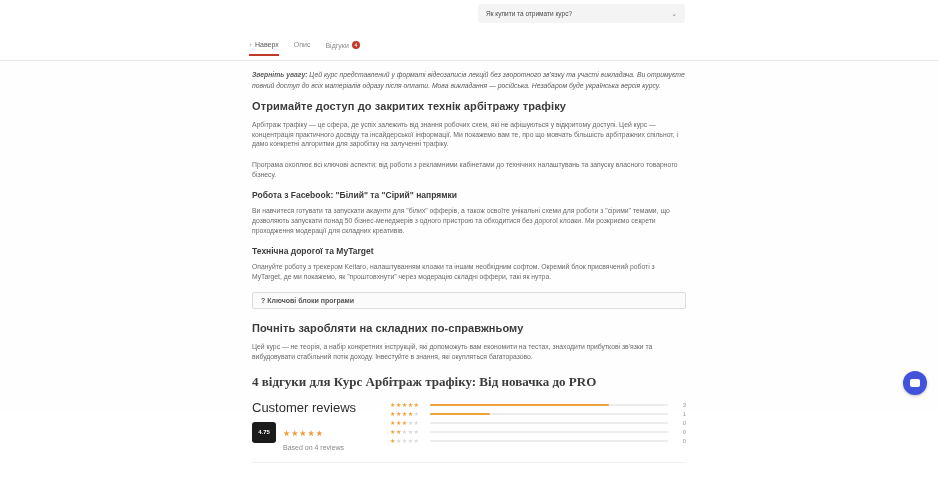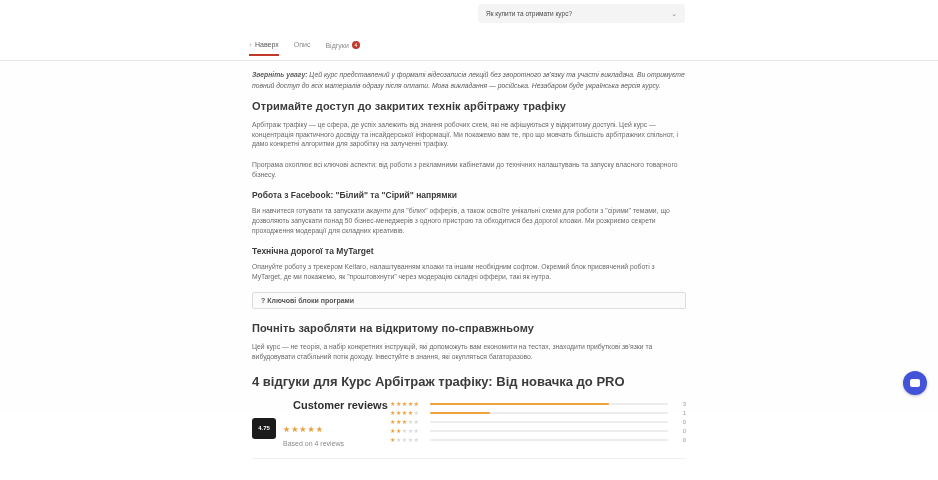--- a/index.html
+++ b/index.html
@@ -26,24 +26,24 @@
   .notice { font-size:6.8px; font-style:italic; line-height:1.55; color:#5b5b5b; margin-bottom:9px; }
   .notice b { font-weight:bold; }
   .h2 { font-size:11px; font-weight:bold; color:#3b3b3b; margin:4px 0 8px; letter-spacing:.1px; }
   .h3 { font-size:8.5px; font-weight:bold; color:#3b3b3b; margin:2px 0 6px; }
   .para { font-size:6.8px; line-height:1.42; color:#6a6a6a; margin-bottom:11px; }
   .accordion { border:1px solid #ddd; background:#fbfbfb; border-radius:2px; height:17px;
     display:flex; align-items:center; padding:0 8px; font-size:7px; color:#555; font-weight:bold;
     margin:2px 0 13px; cursor:pointer; }
 
   
-  .reviews-title { font-size:13px; font-weight:bold; color:#3b3b3b; margin:12px 0 10px; }
+  .reviews-title { font-size:13px; font-weight:bold; color:#3b3b3b; margin:12px 0 10px;font-family:Liberation Serif, serif; }
   .summary { display:flex; }
   .summary-left { width:138px; }
-  .cr-heading { font-size:11px; font-weight:bold; color:#2f2f2f; margin-bottom:7px;margin-left:41px; }
+  .cr-heading { font-size:13px; font-weight:normal; color:#2f2f2f; margin-bottom:7px; }
   .avg-row { display:flex; align-items:flex-start; gap:7px; }
   .avg-box { width:24px; height:21px; background:var(--rating-black,#1b1b1b); color:#fff;
     border-radius:3px; display:flex; align-items:center; justify-content:center; font-size:6px; font-weight:bold; }
   .avg-stars { position:relative; display:inline-block; font-size:8px; line-height:1;
     color:#dcdcdc; letter-spacing:1px; }
   .avg-fill { position:absolute; left:0; top:0; overflow:hidden; white-space:nowrap;
     color:var(--star-orange,#efa23b); }
   .based-on { font-size:7px; color:#8a8a8a; margin-top:4px; }
   .breakdown { flex:1; padding-top:1px; }
   .br-row { display:flex; align-items:center; height:8px; margin-bottom:1px; }
@@ -101,21 +101,21 @@
     <div class="h3">Робота з Facebook: "Білий" та "Сірий" напрямки</div>
     <p class="para">Ви навчитеся готувати та запускати акаунти для "білих" офферів, а також освоїте унікальні схеми для роботи з "сірими" темами, що дозволяють запускати понад 50 бізнес-менеджерів з одного пристрою та обходитися без дорогої клоаки. Ми розкриємо секрети проходження модерації для складних креативів.</p>
 
     <div class="h3">Технічна дорогої та MyTarget</div>
     <p class="para">Опануйте роботу з трекером Keitaro, налаштуванням клоаки та іншим необхідним софтом. Окремий блок присвячений роботі з MyTarget, де ми покажемо, як "проштовхнути" через модерацію складні оффери, такі як нутра.</p>
 
     <div class="accordion">
       <span>? Ключові блоки програми</span>
     </div>
 
-    <div class="h2">Почніть заробляти на відкритому по-справжньому</div>
+    <div class="h2">Почніть заробляти на складних по-справжньому</div>
     <p class="para">Цей курс — не теорія, а набір конкретних інструкцій, які допоможуть вам економити на тестах, знаходити прибуткові зв'язки та вибудовувати стабільний потік доходу. Інвестуйте в знання, які окупляться багаторазово.</p>
 
     <div class="reviews-title">4 відгуки для Курс Арбітраж трафіку: Від новачка до PRO</div>
 
     <div class="summary">
       <div class="summary-left">
         <div class="cr-heading">Customer reviews</div>
         <div class="avg-row">
           <div class="avg-box">4.75</div>
           <div>

